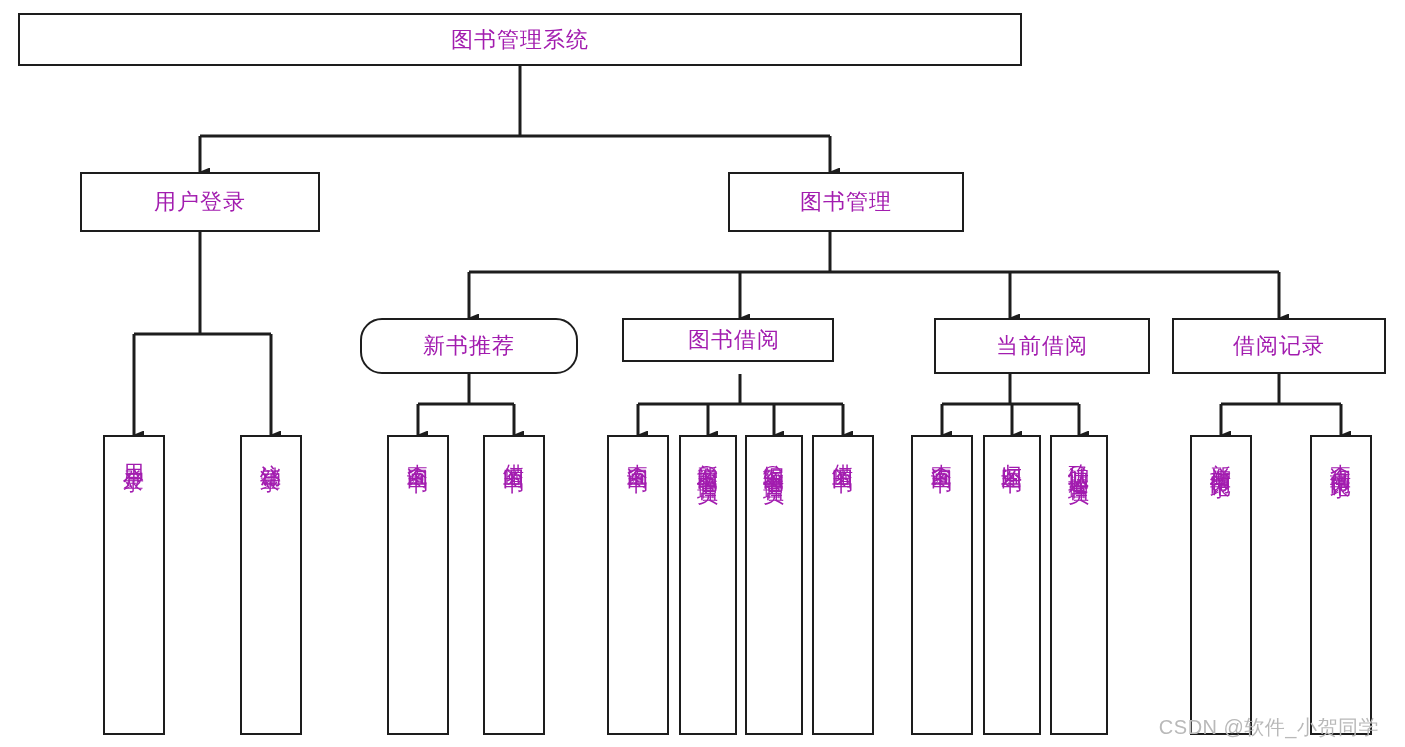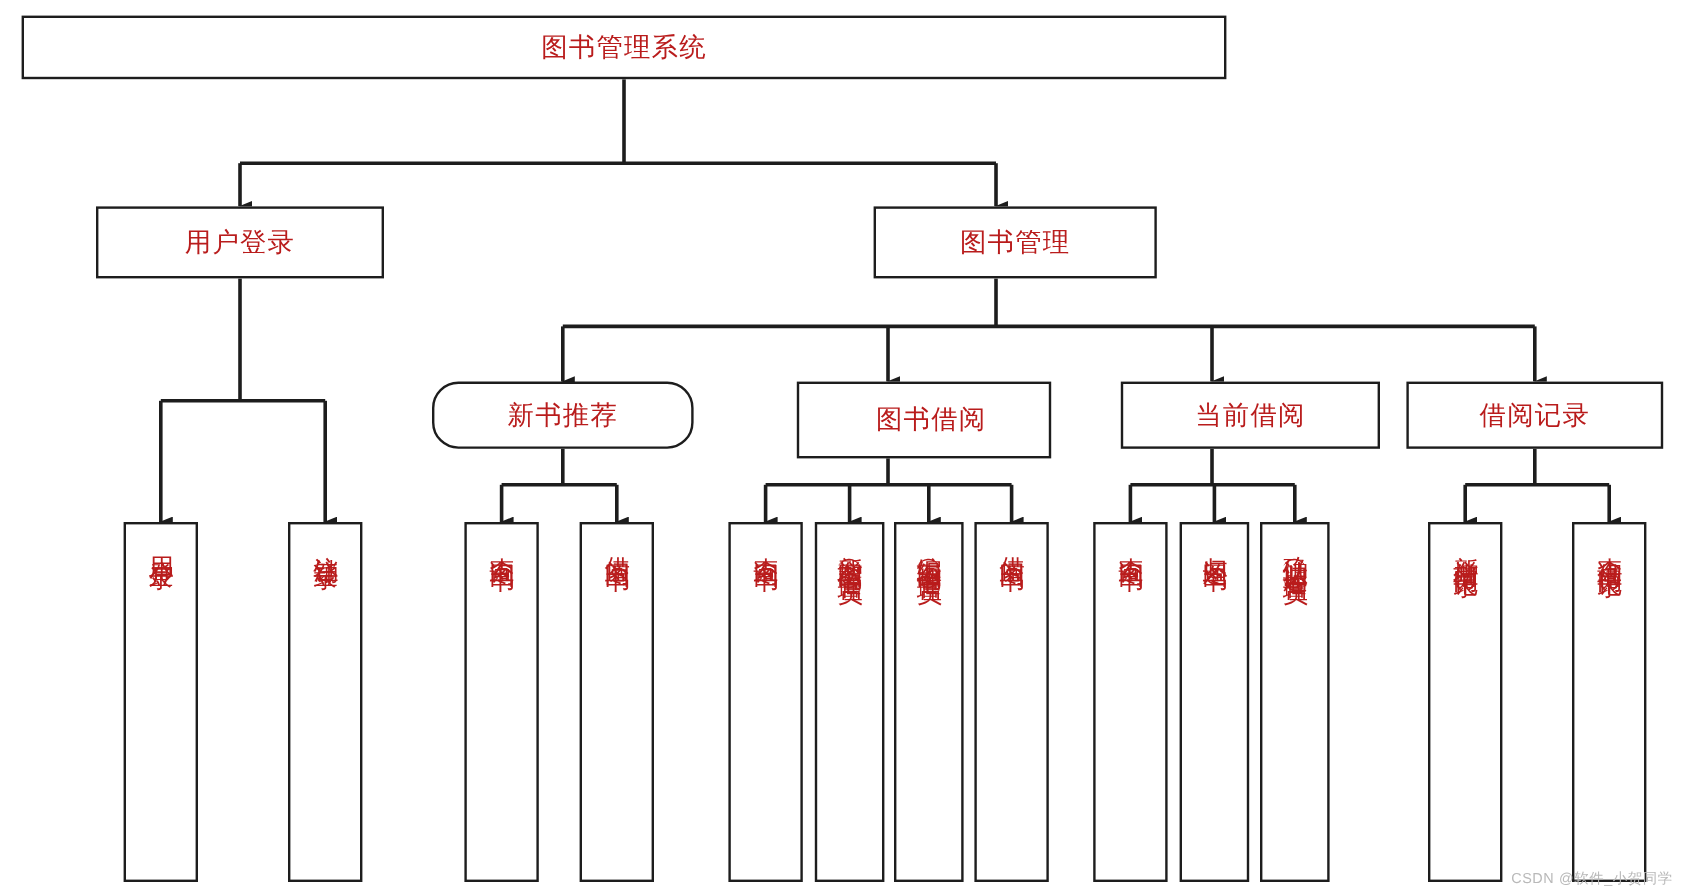--- a/index.html
+++ b/index.html
@@ -12,41 +12,41 @@
   #stage{position:relative;width:1405px;height:747px;}
   #wires{position:absolute;left:0;top:0;width:1405px;height:747px;}
   .node{
     position:absolute;
     box-sizing:border-box;
     background:#ffffff;
     border:2px solid #1d1d1d;
     display:flex;
     align-items:center;
     justify-content:center;
-    color:#b91c1c;
+    color:#a21caf;
   }
   .node .lbl{
     font-size:22px;
     line-height:1.18;
     letter-spacing:1px;
     white-space:nowrap;
   }
   .node.horiz .lbl{writing-mode:horizontal-tb;}
   .node.vert{align-items:flex-start;padding-top:10px;}
   .node.vert .lbl{
     writing-mode:vertical-rl;
     text-orientation:upright;
     font-size:21px;
     letter-spacing:3px;
     line-height:1.0;
   }
   #watermark{
     position:absolute;
-    right:11px;bottom:6px;
-    font-size:12px;
+    right:26px;bottom:6px;
+    font-size:20px;
     color:#b9b9b9;
     letter-spacing:0.5px;
     white-space:nowrap;
     pointer-events:none;
   }
 </style>
 </head>
 <body>
 
 <div id="stage">
@@ -99,21 +99,21 @@
       </div>
       <div class="node horiz" style="left: 80px; top: 172px; width: 240px; height: 60px;">
         <span class="lbl">用户登录</span>
       </div>
       <div class="node horiz" style="left: 712px; top: 172px; width: 236px; height: 60px; margin-left: 16px;">
         <span class="lbl">图书管理</span>
       </div>
       <div class="node horiz" style="left: 360px; top: 318px; width: 218px; height: 56px; border-radius: 22px;">
         <span class="lbl">新书推荐</span>
       </div>
-      <div class="node horiz" style="left: 664px; top: 318px; width: 212px; height: 64px; padding-left: 12px;">
+      <div class="node horiz" style="left: 622px; top: 318px; width: 212px; height: 44px; padding-left: 12px;">
         <span class="lbl">图书借阅</span>
       </div>
       <div class="node horiz" style="left: 902px; top: 318px; width: 216px; height: 56px; margin-left: 32px;">
         <span class="lbl">当前借阅</span>
       </div>
       <div class="node horiz" style="left: 1172px; top: 318px; width: 214px; height: 56px;">
         <span class="lbl">借阅记录</span>
       </div>
       <div class="node vert" style="left: 103px; top: 435px; width: 62px; height: 300px;">
         <span class="lbl">用户登录</span>

